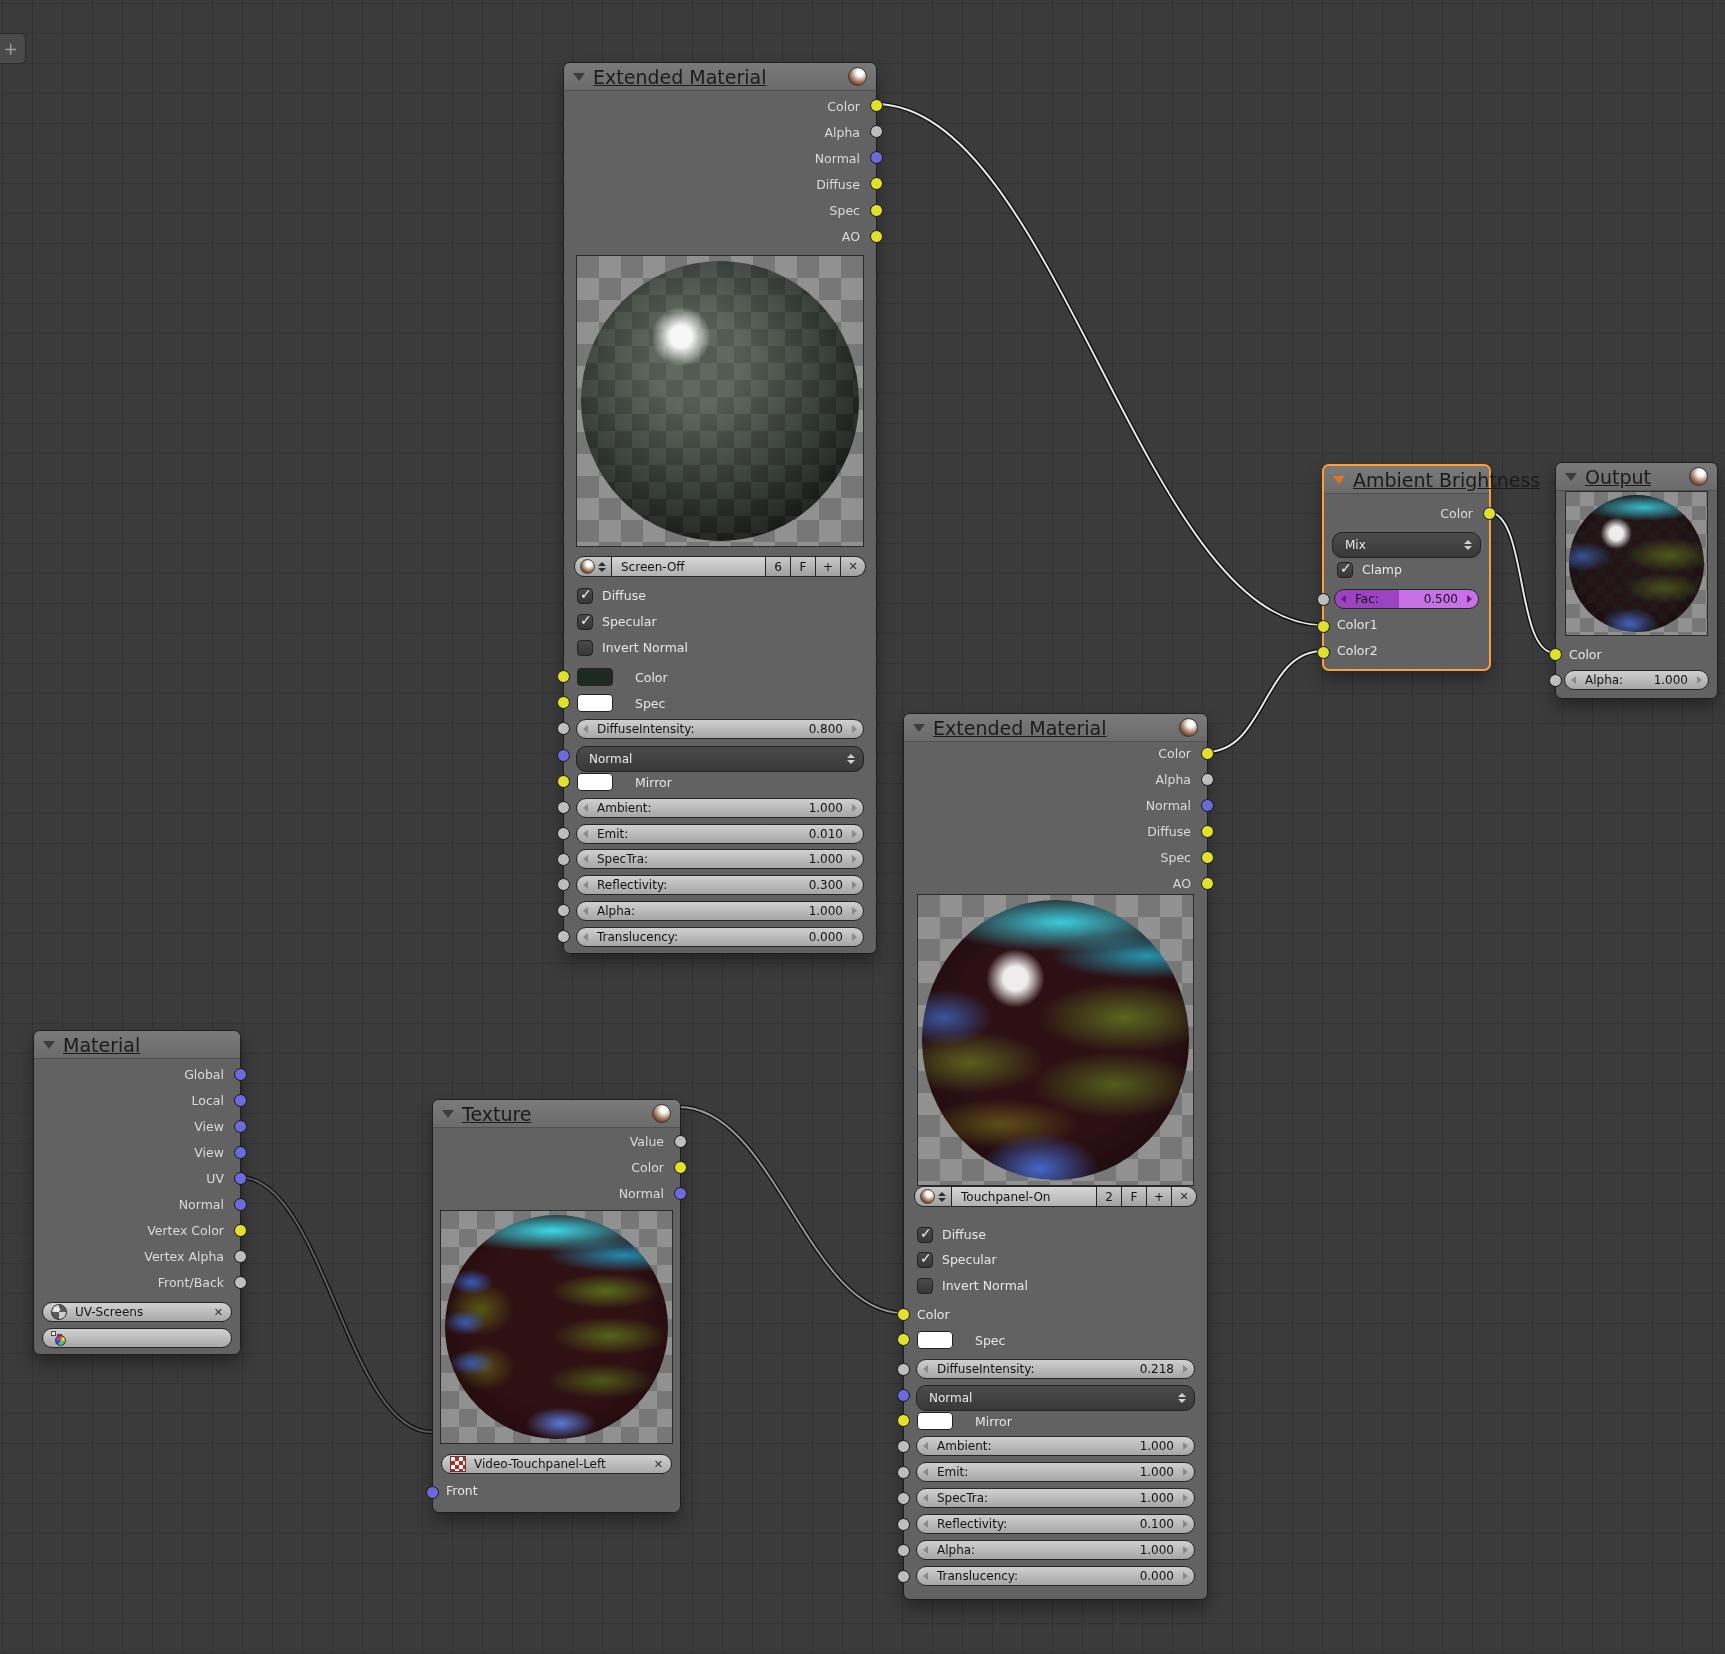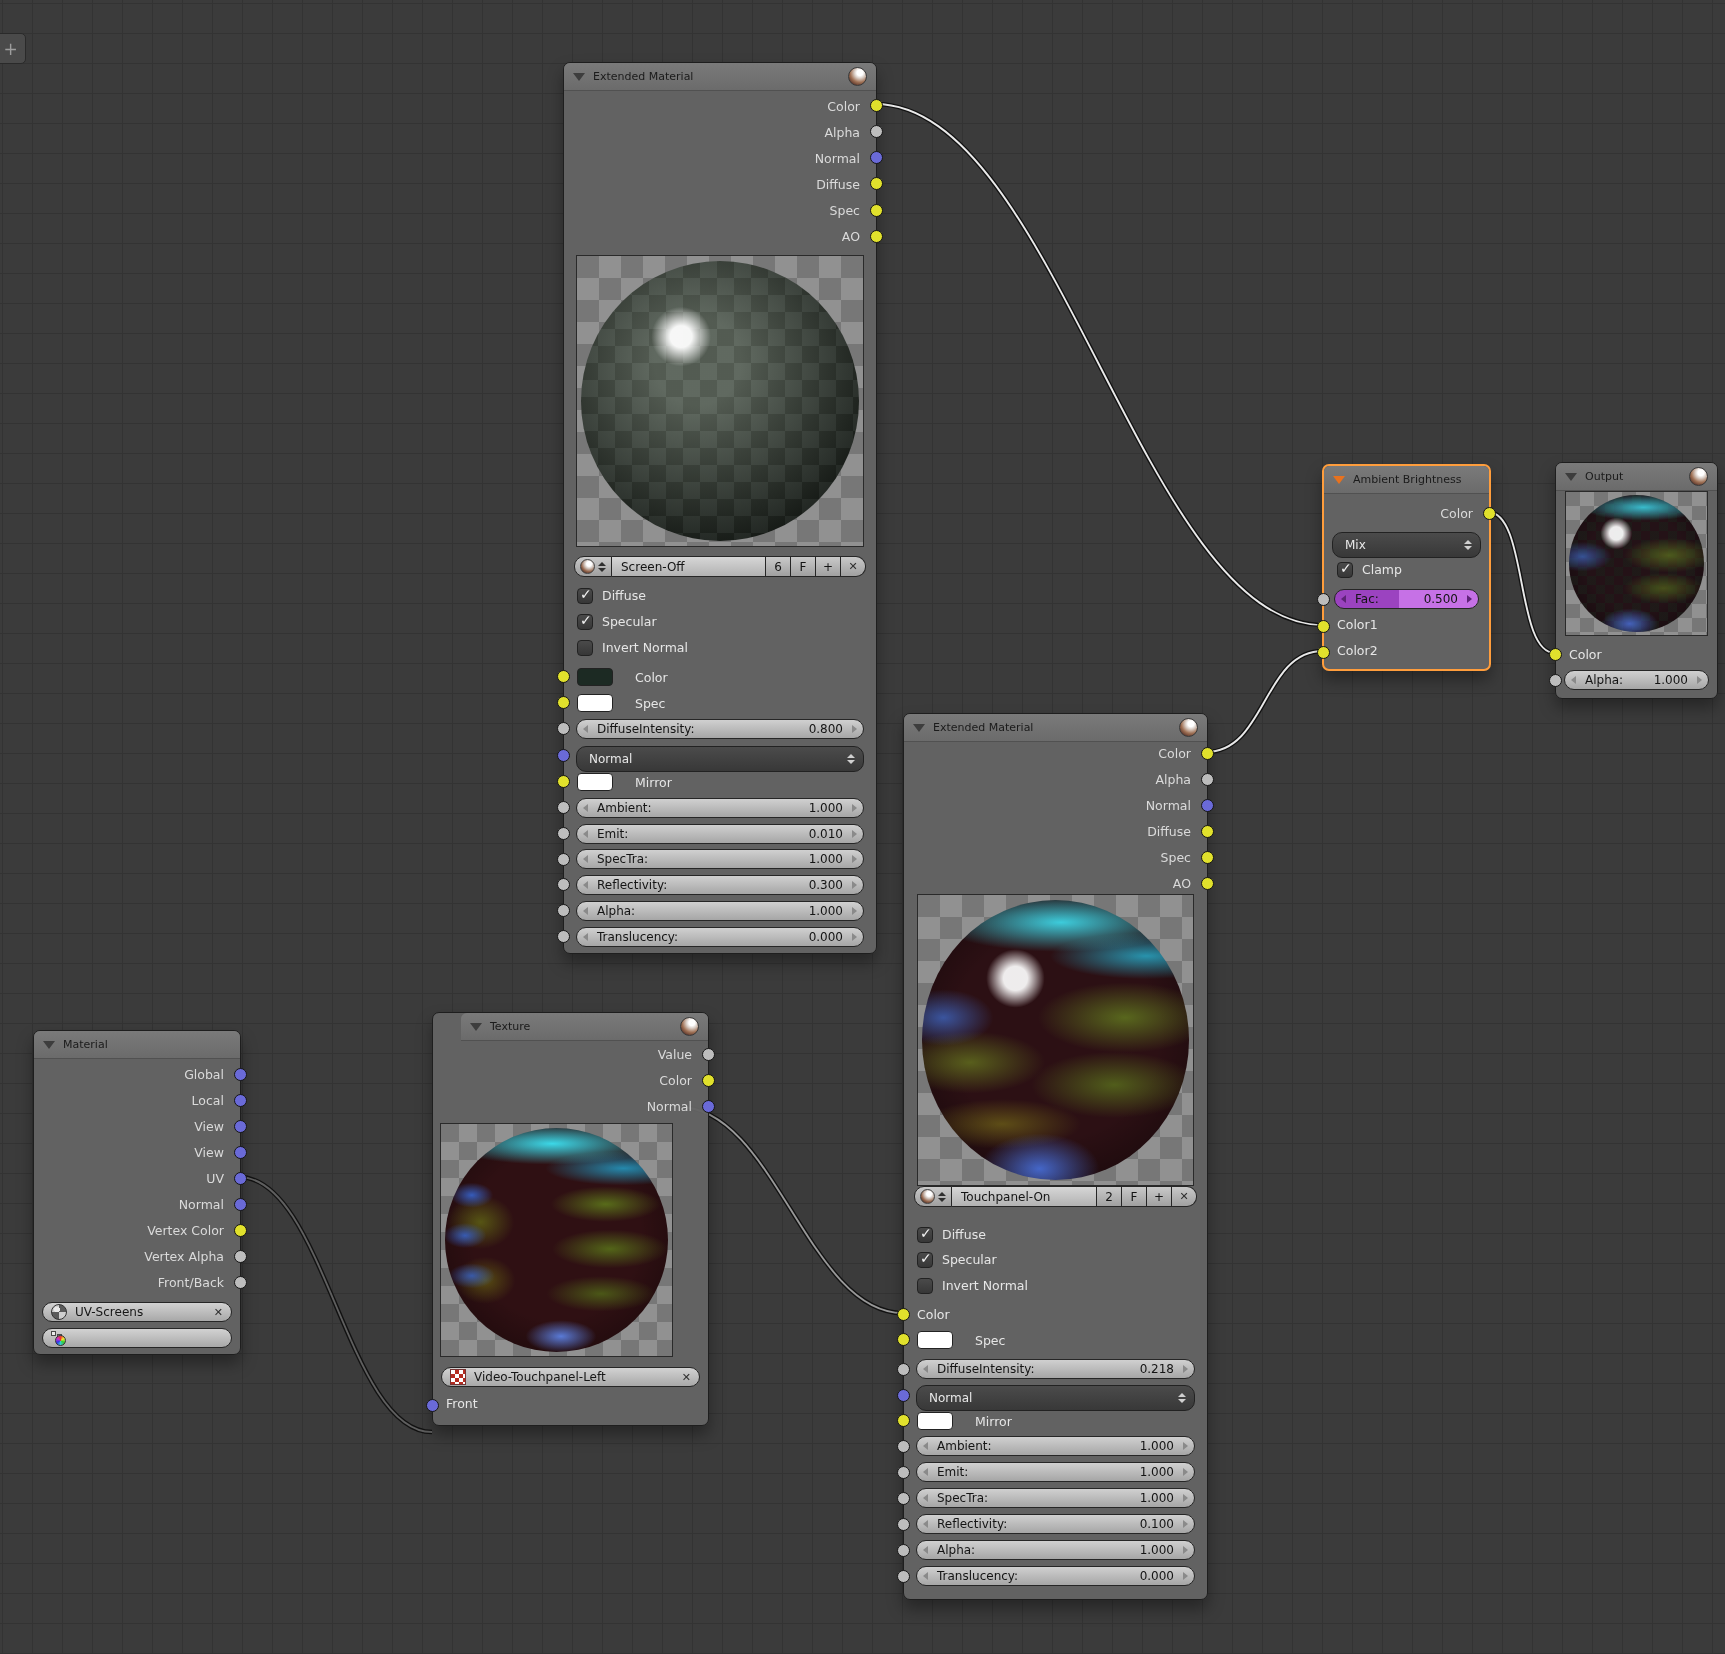--- a/index.html
+++ b/index.html
@@ -10,21 +10,21 @@
     background-size:30px 30px;background-position:2px 3px;}
   svg.wires{position:absolute;left:0;top:0;z-index:1;pointer-events:none;}
 
   .node{position:absolute;z-index:2;background:rgba(100,100,100,0.96);border:1px solid #1e1e1e;
     border-radius:7px;box-shadow:0 9px 16px rgba(0,0,0,0.35);}
   .node.selected{border:2px solid #ff9d3c;}
   .nhead{height:27px;display:flex;align-items:center;gap:8px;padding:0 9px;
     background:linear-gradient(#7a7a7a,#6b6b6b);border-bottom:1px solid #515151;border-radius:6px 6px 0 0;}
   .tri{width:0;height:0;border-left:6px solid transparent;border-right:6px solid transparent;border-top:8px solid #3d3d3d;}
   .tri.orange{border-top-color:#e8721f;}
-  .ntitle{font-size:11px;color:#1b1b1b;white-space:nowrap;}
+  .ntitle{font-size:19px;color:#1b1b1b;white-space:nowrap;text-decoration:underline;}
   .matball{width:17px;height:17px;border-radius:50%;margin-left:auto;border:1px solid #3a3a3a;
     background:radial-gradient(circle at 64% 28%,#ffffff 0 18%,#d8ccc4 34%,#a07256 58%,#5b352a 82%,#33201c);}
 
   .outcol{position:absolute;left:0;right:16px;}
   .outrow{height:26px;display:flex;align-items:center;justify-content:flex-end;font-size:12.5px;color:#dadada;}
 
   .sock{position:absolute;width:13px;height:13px;border-radius:50%;border:1.5px solid #151515;box-sizing:border-box;z-index:3;}
   .sock.yellow{background:#e1e12c;}
   .sock.gray{background:#bdbdbd;}
   .sock.blue{background:#6a6ad8;}
@@ -524,21 +524,21 @@
     <div class="field" style="top:297px;left:8px;right:8px;">
       <span class="vcolico">
           <i class="a"></i>
           <i class="b"></i>
           <span class="wheel"></span>
         </span>
       <span></span>
     </div>
   </div>
 
-  <div class="node" style="left:432px;top:1012px;width:247px;height:412px;padding-left:28px;">
+  <div class="node" style="left:432px;top:1099px;width:247px;height:412px;">
     <div class="nhead">
       <span class="tri"></span>
       <span class="ntitle">Texture</span>
       <span class="matball"></span>
     </div>
     <div class="outcol" style="top:28px;">
       <div class="outrow">Value</div>
       <div class="outrow">Color</div>
       <div class="outrow">Normal</div>
     </div>

